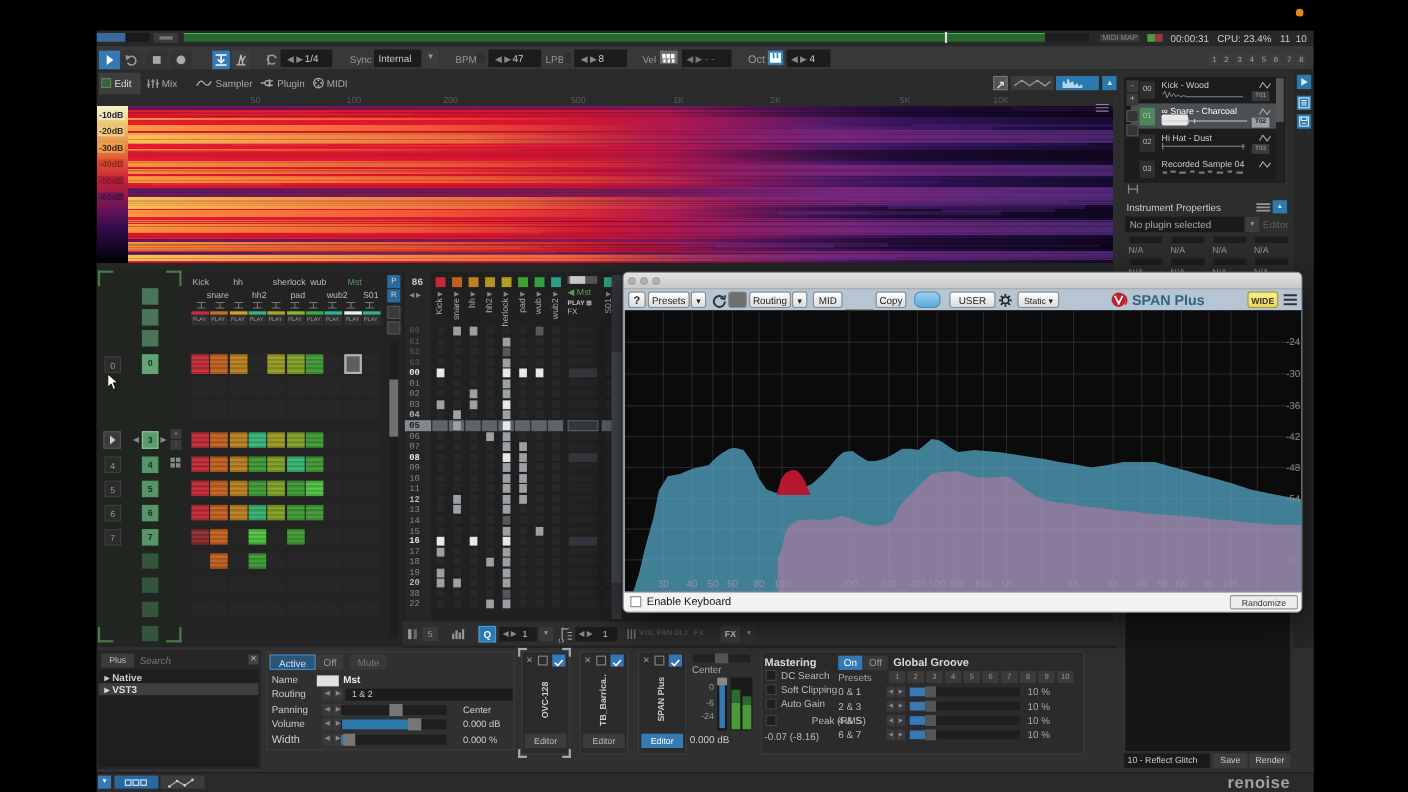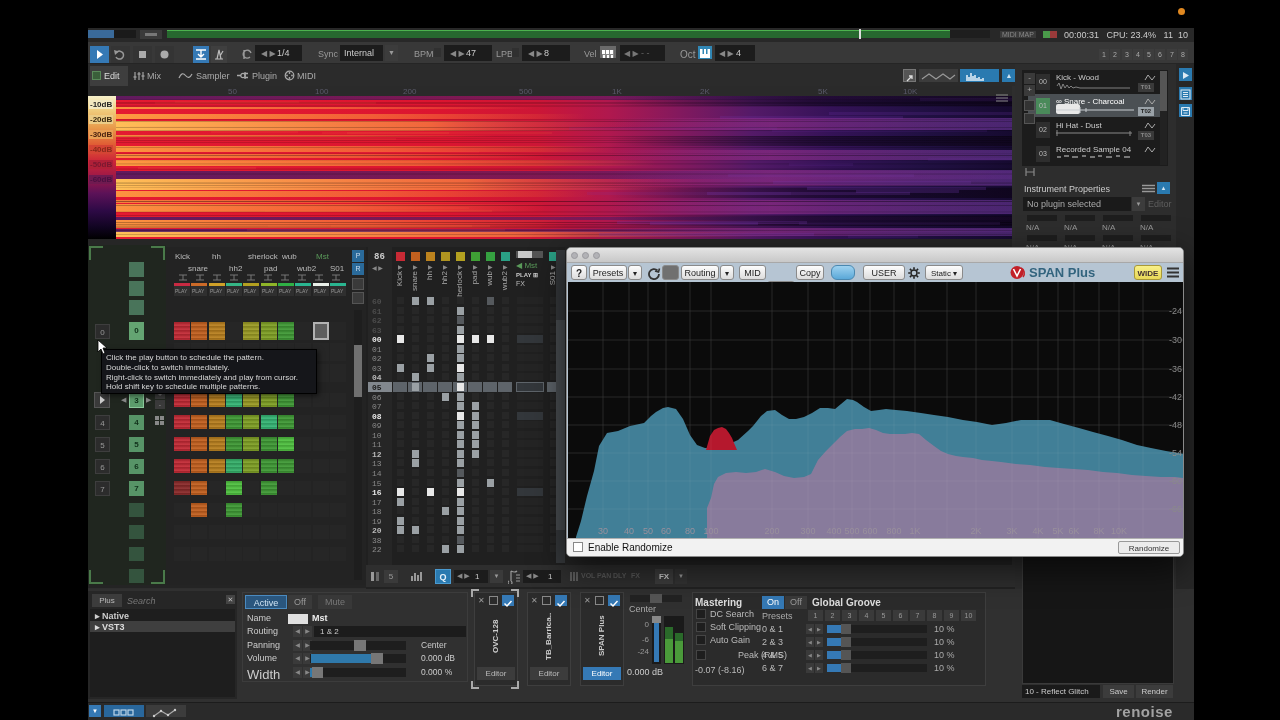--- a/index.html
+++ b/index.html
@@ -1003,26 +1003,20 @@
 <div class="t" style="left:548px;top:572px;font-size:8px;color:#ccc;">1</div>
 <svg class="abs" style="left:569px;top:570px;" width="10" height="13">
       <path d="M2 2v9M5 2v9M8 2v9" stroke="#777" stroke-width="1.3"></path>
     </svg>
 <div class="t" style="left:581px;top:572px;font-size:7px;color:#585858;font-weight:bold;">VOL</div>
 <div class="t" style="left:597px;top:572px;font-size:7px;color:#585858;font-weight:bold;">PAN</div>
 <div class="t" style="left:613px;top:572px;font-size:7px;color:#585858;font-weight:bold;">DLY</div>
 <div class="t" style="left:631px;top:572px;font-size:7px;color:#585858;font-weight:bold;">FX</div>
 <div class="abs" style="left:655px;top:569px;width:18px;height:15px;background:#3c3c3c;color:#ccc;font-size:8px;font-weight:bold;text-align:center;line-height:15px;">FX</div>
 <div class="abs" style="left:675px;top:569px;width:12px;height:15px;background:#333;color:#999;font-size:6px;text-align:center;line-height:15px;">▼</div>
-<div class="abs" style="left:101px;top:349px;width:216px;height:45px;background:#15161a;border:1px solid #000;box-shadow:2px 2px 5px rgba(0,0,0,0.5);padding:3px 4px;">
-<div style="font-size:8px;color:#d8d8d8;line-height:9.8px;white-space:nowrap;">Click the play button to schedule the pattern.</div>
-<div style="font-size:8px;color:#d8d8d8;line-height:9.8px;white-space:nowrap;">Double-click to switch immediately.</div>
-<div style="font-size:8px;color:#d8d8d8;line-height:9.8px;white-space:nowrap;">Right-click to switch immediately and play from cursor.</div>
-<div style="font-size:8px;color:#d8d8d8;line-height:9.8px;white-space:nowrap;">Hold shift key to schedule multiple patterns.</div>
-</div>
 <svg class="abs" style="left:97px;top:339px;" width="12" height="16">
       <polygon points="1,1 1,13 4,10 6,15 8,14 6,9 10,9" fill="#fff" stroke="#000" stroke-width="0.8"></polygon>
     </svg>
 <div class="abs" style="left:1015px;top:64px;width:179px;height:640px;background:#2d2d2d;"></div>
 <div class="abs" style="left:1022px;top:70px;width:146px;height:96px;background:#1c1c1c;"></div>
 <div class="abs" style="left:1028px;top:94px;width:132px;height:23px;background:#4b5054;"></div>
 <div class="abs" style="left:1036px;top:74px;width:14px;height:16px;background:#2e2e2e;color:#bbb;font-size:7px;text-align:center;line-height:16px;">00</div>
 <div class="t" style="left:1056px;top:73px;font-size:8px;color:#ccc;">Kick - Wood</div>
 <svg class="abs" style="left:1144px;top:74px;" width="12" height="7">
       <path d="M1 6 L4 1 L8 6 L11 2" stroke="#aaa" stroke-width="1" fill="none"></path>
@@ -1113,21 +1107,21 @@
 <div class="abs" style="left:90px;top:621px;width:145px;height:11px;background:#3f3f3f;"></div>
 <div class="t" style="left:95px;top:622px;font-size:9px;font-weight:bold;color:#ddd;">▸ VST3</div>
 <div class="abs" style="left:242px;top:592px;width:226px;height:90px;border:1px solid #3c3c3c;"></div>
 <div class="abs" style="left:245px;top:595px;width:42px;height:14px;background:#2a567e;border:1px solid #4a8ac0;color:#cfe4f4;font-size:9px;text-align:center;line-height:14px;">Active</div>
 <div class="abs" style="left:288px;top:595px;width:24px;height:14px;background:#3a3a3a;color:#999;font-size:9px;text-align:center;line-height:14px;">Off</div>
 <div class="abs" style="left:318px;top:595px;width:34px;height:14px;background:#383838;color:#777;font-size:9px;text-align:center;line-height:14px;">Mute</div>
 <div class="t" style="left:247px;top:613px;font-size:9px;color:#ccc;">Name</div>
 <div class="t" style="left:247px;top:626px;font-size:9px;color:#ccc;">Routing</div>
 <div class="t" style="left:247px;top:640px;font-size:9px;color:#ccc;">Panning</div>
 <div class="t" style="left:247px;top:653px;font-size:9px;color:#ccc;">Volume</div>
-<div class="t" style="left:247px;top:667px;font-size:13px;color:#ccc;">Width</div>
+<div class="t" style="left:247px;top:667px;font-size:10px;color:#ccc;">Width</div>
 <div class="abs" style="left:288px;top:614px;width:20px;height:10px;background:#e0e0e0;"></div>
 <div class="t" style="left:312px;top:613px;font-size:9px;font-weight:bold;color:#eee;">Mst</div>
 <div class="abs" style="left:293px;top:626px;width:9px;height:11px;background:#3a3a3a;color:#888;font-size:6px;text-align:center;line-height:11px;">◀</div>
 <div class="abs" style="left:303px;top:626px;width:9px;height:11px;background:#3a3a3a;color:#888;font-size:6px;text-align:center;line-height:11px;">▶</div>
 <div class="abs" style="left:293px;top:640px;width:9px;height:11px;background:#3a3a3a;color:#888;font-size:6px;text-align:center;line-height:11px;">◀</div>
 <div class="abs" style="left:303px;top:640px;width:9px;height:11px;background:#3a3a3a;color:#888;font-size:6px;text-align:center;line-height:11px;">▶</div>
 <div class="abs" style="left:293px;top:653px;width:9px;height:11px;background:#3a3a3a;color:#888;font-size:6px;text-align:center;line-height:11px;">◀</div>
 <div class="abs" style="left:303px;top:653px;width:9px;height:11px;background:#3a3a3a;color:#888;font-size:6px;text-align:center;line-height:11px;">▶</div>
 <div class="abs" style="left:293px;top:667px;width:9px;height:11px;background:#3a3a3a;color:#888;font-size:6px;text-align:center;line-height:11px;">◀</div>
 <div class="abs" style="left:303px;top:667px;width:9px;height:11px;background:#3a3a3a;color:#888;font-size:6px;text-align:center;line-height:11px;">▶</div>
@@ -1389,15 +1383,15 @@
 <text x="408" y="252" text-anchor="middle" font-size="9" fill="#99909c" font-family="Liberation Sans">2K</text>
 <text x="444" y="252" text-anchor="middle" font-size="9" fill="#99909c" font-family="Liberation Sans">3K</text>
 <text x="470" y="252" text-anchor="middle" font-size="9" fill="#99909c" font-family="Liberation Sans">4K</text>
 <text x="490" y="252" text-anchor="middle" font-size="9" fill="#99909c" font-family="Liberation Sans">5K</text>
 <text x="506" y="252" text-anchor="middle" font-size="9" fill="#99909c" font-family="Liberation Sans">6K</text>
 <text x="531" y="252" text-anchor="middle" font-size="9" fill="#99909c" font-family="Liberation Sans">8K</text>
 <text x="551" y="252" text-anchor="middle" font-size="9" fill="#99909c" font-family="Liberation Sans">10K</text>
 </svg></div>
 <div class="abs" style="left:0;top:290px;width:618px;height:19px;background:#f2f2f2;border-top:1px solid #b0b0b0;"></div>
 <div class="abs" style="left:6px;top:294px;width:10px;height:10px;background:#fff;border:1px solid #888;"></div>
-<div class="t" style="left:21px;top:294px;font-size:10px;color:#111;">Enable Randomize</div>
+<div class="t" style="left:21px;top:294px;font-size:10px;color:#111;">Enable Keyboard</div>
 <div class="abs" style="left:551px;top:293px;width:62px;height:13px;background:#ececec;border:1px solid #999;border-radius:2px;color:#333;font-size:8px;text-align:center;line-height:13px;">Randomize</div>
 </div>
 </div>
 </body></html>

